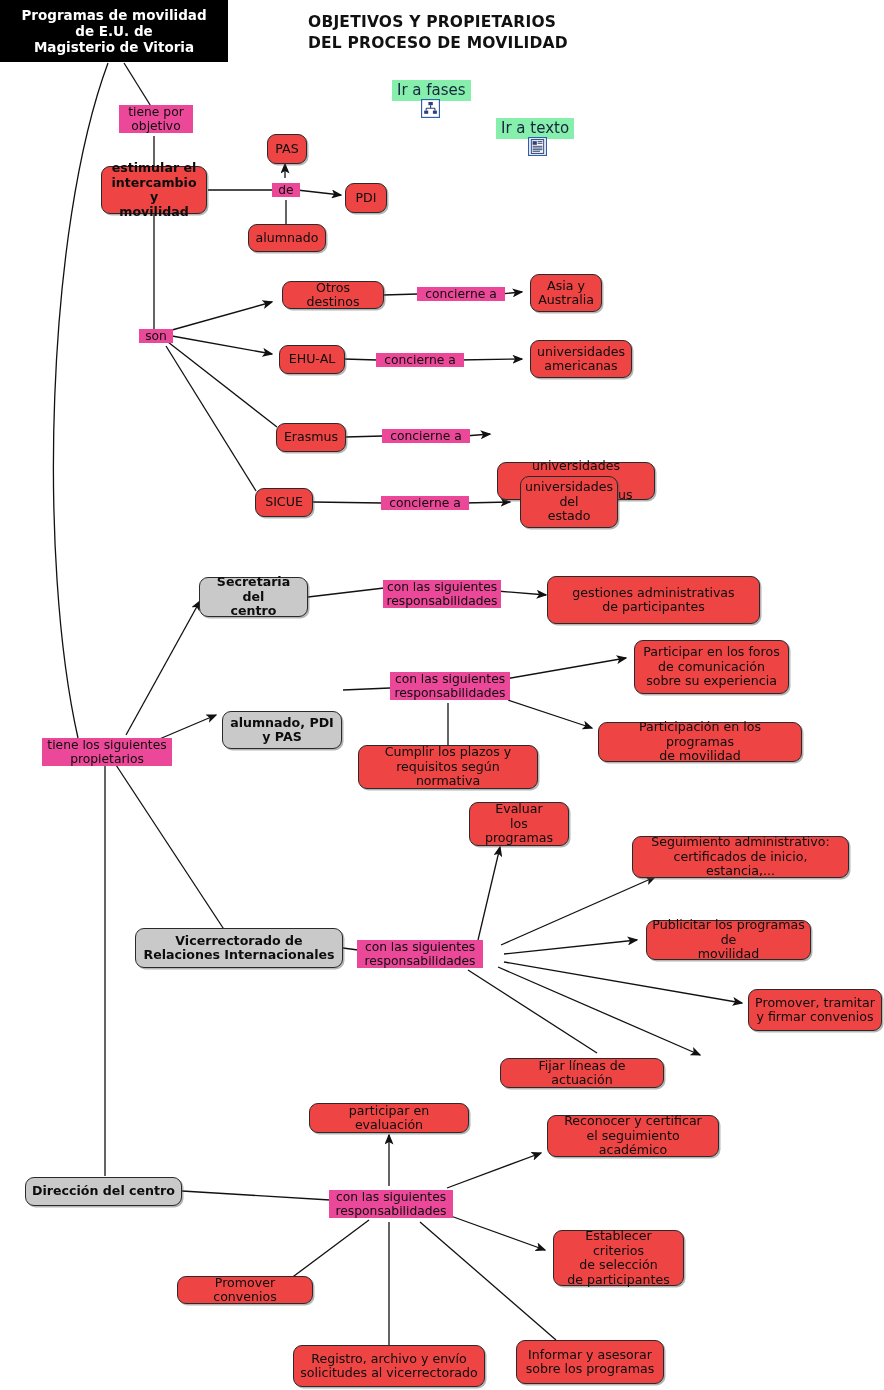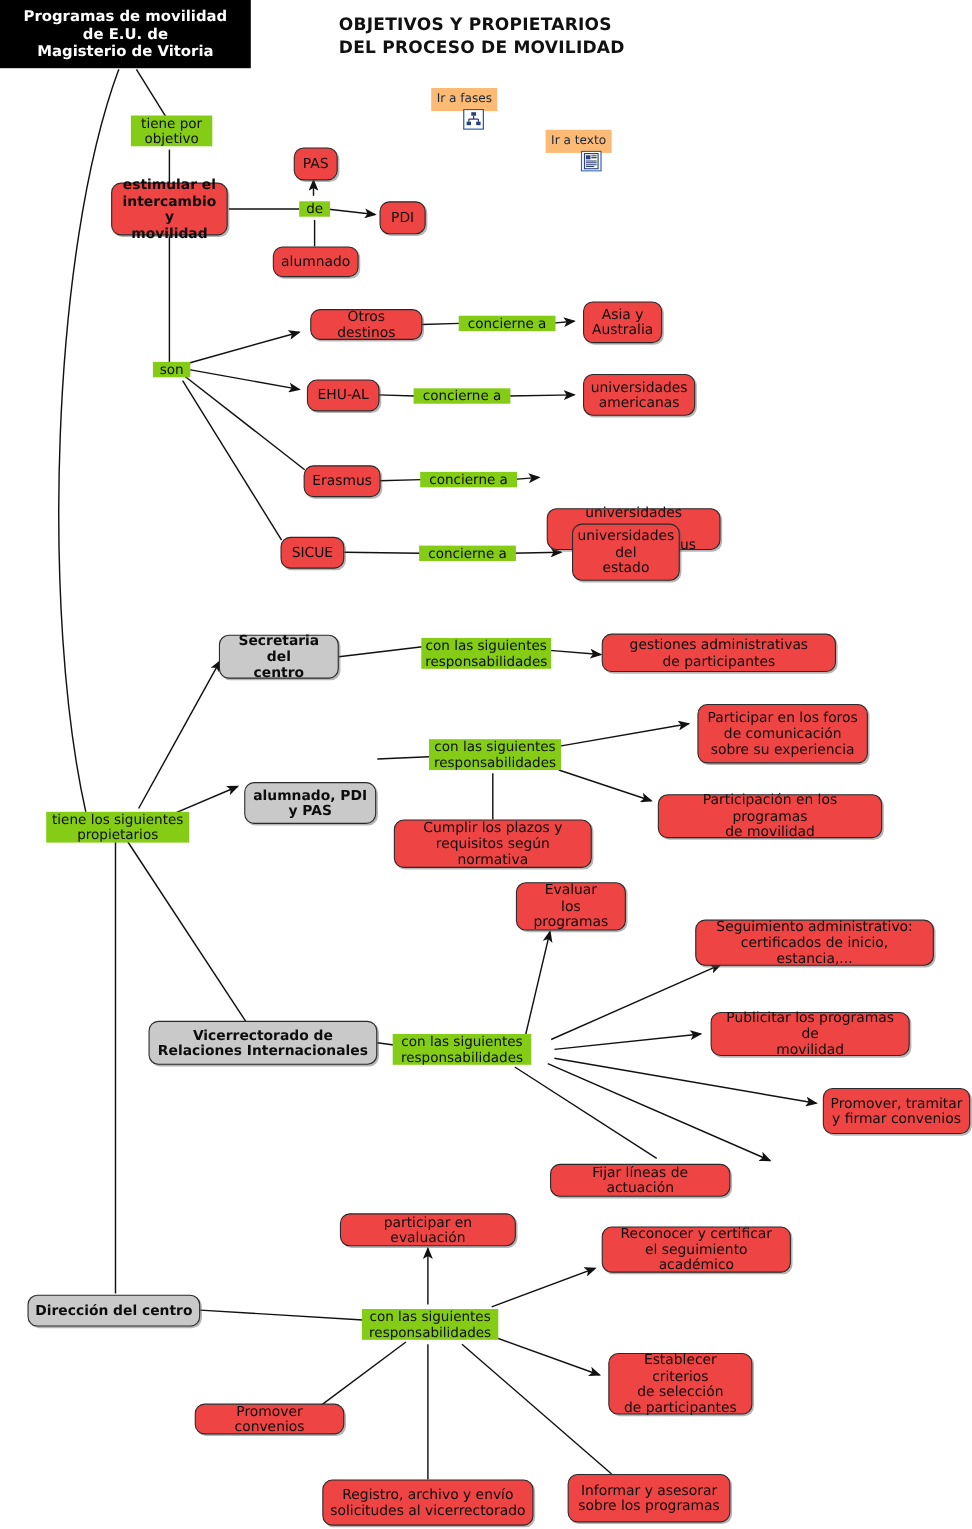--- a/index.html
+++ b/index.html
@@ -44,23 +44,23 @@
     font-weight:bold;
     font-size:15.5px;
     line-height:21px;
     color:#111111;
     letter-spacing:0.2px;
     white-space:nowrap;
   }
   
   .gold-link{
     position:absolute;
-    background:#fdba74;
+    background:#86efac;
     color:#16263d;
-    font-size:11px;
+    font-size:15px;
     padding:1px 5px 2px 5px;
     line-height:18px;
     white-space:nowrap;
     z-index:6;
   }
   .link-icon{
     position:absolute;
     width:19px;height:19px;
     z-index:6;
   }
@@ -87,21 +87,21 @@
     font-weight:bold;
   }
   .node.bold{font-weight:bold;}
   
   .lbl{
     position:absolute;
     font-size:12.3px;
     line-height:14px;
     color:#0d0d0d;
     text-align:center;
-    background:#84cc16;
+    background:#ec4899;
     z-index:3;
     white-space:pre;
     padding:0 2px;
   }
 </style>
 </head>
 <body>
 
 <div id="canvas">
 
@@ -241,31 +241,31 @@
   <div class="node" style="left:279px;top:345px;width:66px;height:29px;">EHU-AL</div>
   <div class="node" style="left:530px;top:340px;width:102px;height:38px;">universidades<br>americanas</div>
 
   <div class="node" style="left:276px;top:423px;width:70px;height:29px;">Erasmus</div>
   <div class="node" style="left:497px;top:416px;width:158px;height:38px;margin-top:46px;">universidades europeas<br>concarta Erasmus</div>
 
   <div class="node" style="left:255px;top:488px;width:58px;height:29px;">SICUE</div>
   <div class="node" style="left:520px;top:476px;width:98px;height:52px;">universidades<br>del<br>estado</div>
 
   <div class="node gray" style="left:199px;top:577px;width:109px;height:40px;">Secretaria del<br>centro</div>
-  <div class="node" style="left:547px;top:576px;width:213px;height:35px;">gestiones administrativas<br>de participantes</div>
+  <div class="node" style="left:547px;top:576px;width:213px;height:48px;">gestiones administrativas<br>de participantes</div>
 
   <div class="node gray" style="left:222px;top:671px;width:120px;height:38px;margin-top:40px;">alumnado, PDI<br>y PAS</div>
   <div class="node" style="left:634px;top:640px;width:155px;height:54px;">Participar en los foros<br>de comunicación<br>sobre su experiencia</div>
   <div class="node" style="left:358px;top:745px;width:180px;height:44px;">Cumplir los plazos y<br>requisitos según normativa</div>
   <div class="node" style="left:598px;top:722px;width:204px;height:40px;">Participación en los programas<br>de movilidad</div>
 
   <div class="node gray" style="left:135px;top:928px;width:208px;height:40px;">Vicerrectorado de<br>Relaciones Internacionales</div>
   <div class="node" style="left:469px;top:802px;width:100px;height:44px;">Evaluar<br>los programas</div>
   <div class="node" style="left:632px;top:836px;width:217px;height:42px;">Seguimiento administrativo:<br>certificados de inicio, estancia,...</div>
-  <div class="node" style="left:646px;top:920px;width:181px;height:40px;">Publicitar los programas de<br>movilidad</div>
+  <div class="node" style="left:646px;top:920px;width:165px;height:40px;">Publicitar los programas de<br>movilidad</div>
   <div class="node" style="left:500px;top:1058px;width:164px;height:30px;">Fijar líneas de actuación</div>
   <div class="node" style="left:748px;top:989px;width:134px;height:42px;">Promover, tramitar<br>y firmar convenios</div>
 
   <div class="node gray" style="left:25px;top:1177px;width:157px;height:29px;">Dirección del centro</div>
   <div class="node" style="left:309px;top:1103px;width:160px;height:30px;">participar en evaluación</div>
   <div class="node" style="left:547px;top:1115px;width:172px;height:42px;">Reconocer y certificar<br>el seguimiento académico</div>
   <div class="node" style="left:553px;top:1230px;width:131px;height:56px;">Establecer criterios<br>de selección<br>de participantes</div>
   <div class="node" style="left:177px;top:1276px;width:136px;height:28px;">Promover convenios</div>
   <div class="node" style="left:293px;top:1345px;width:192px;height:42px;">Registro, archivo y envío<br>solicitudes al vicerrectorado</div>
   <div class="node" style="left:516px;top:1340px;width:148px;height:44px;">Informar y asesorar<br>sobre los programas</div>

